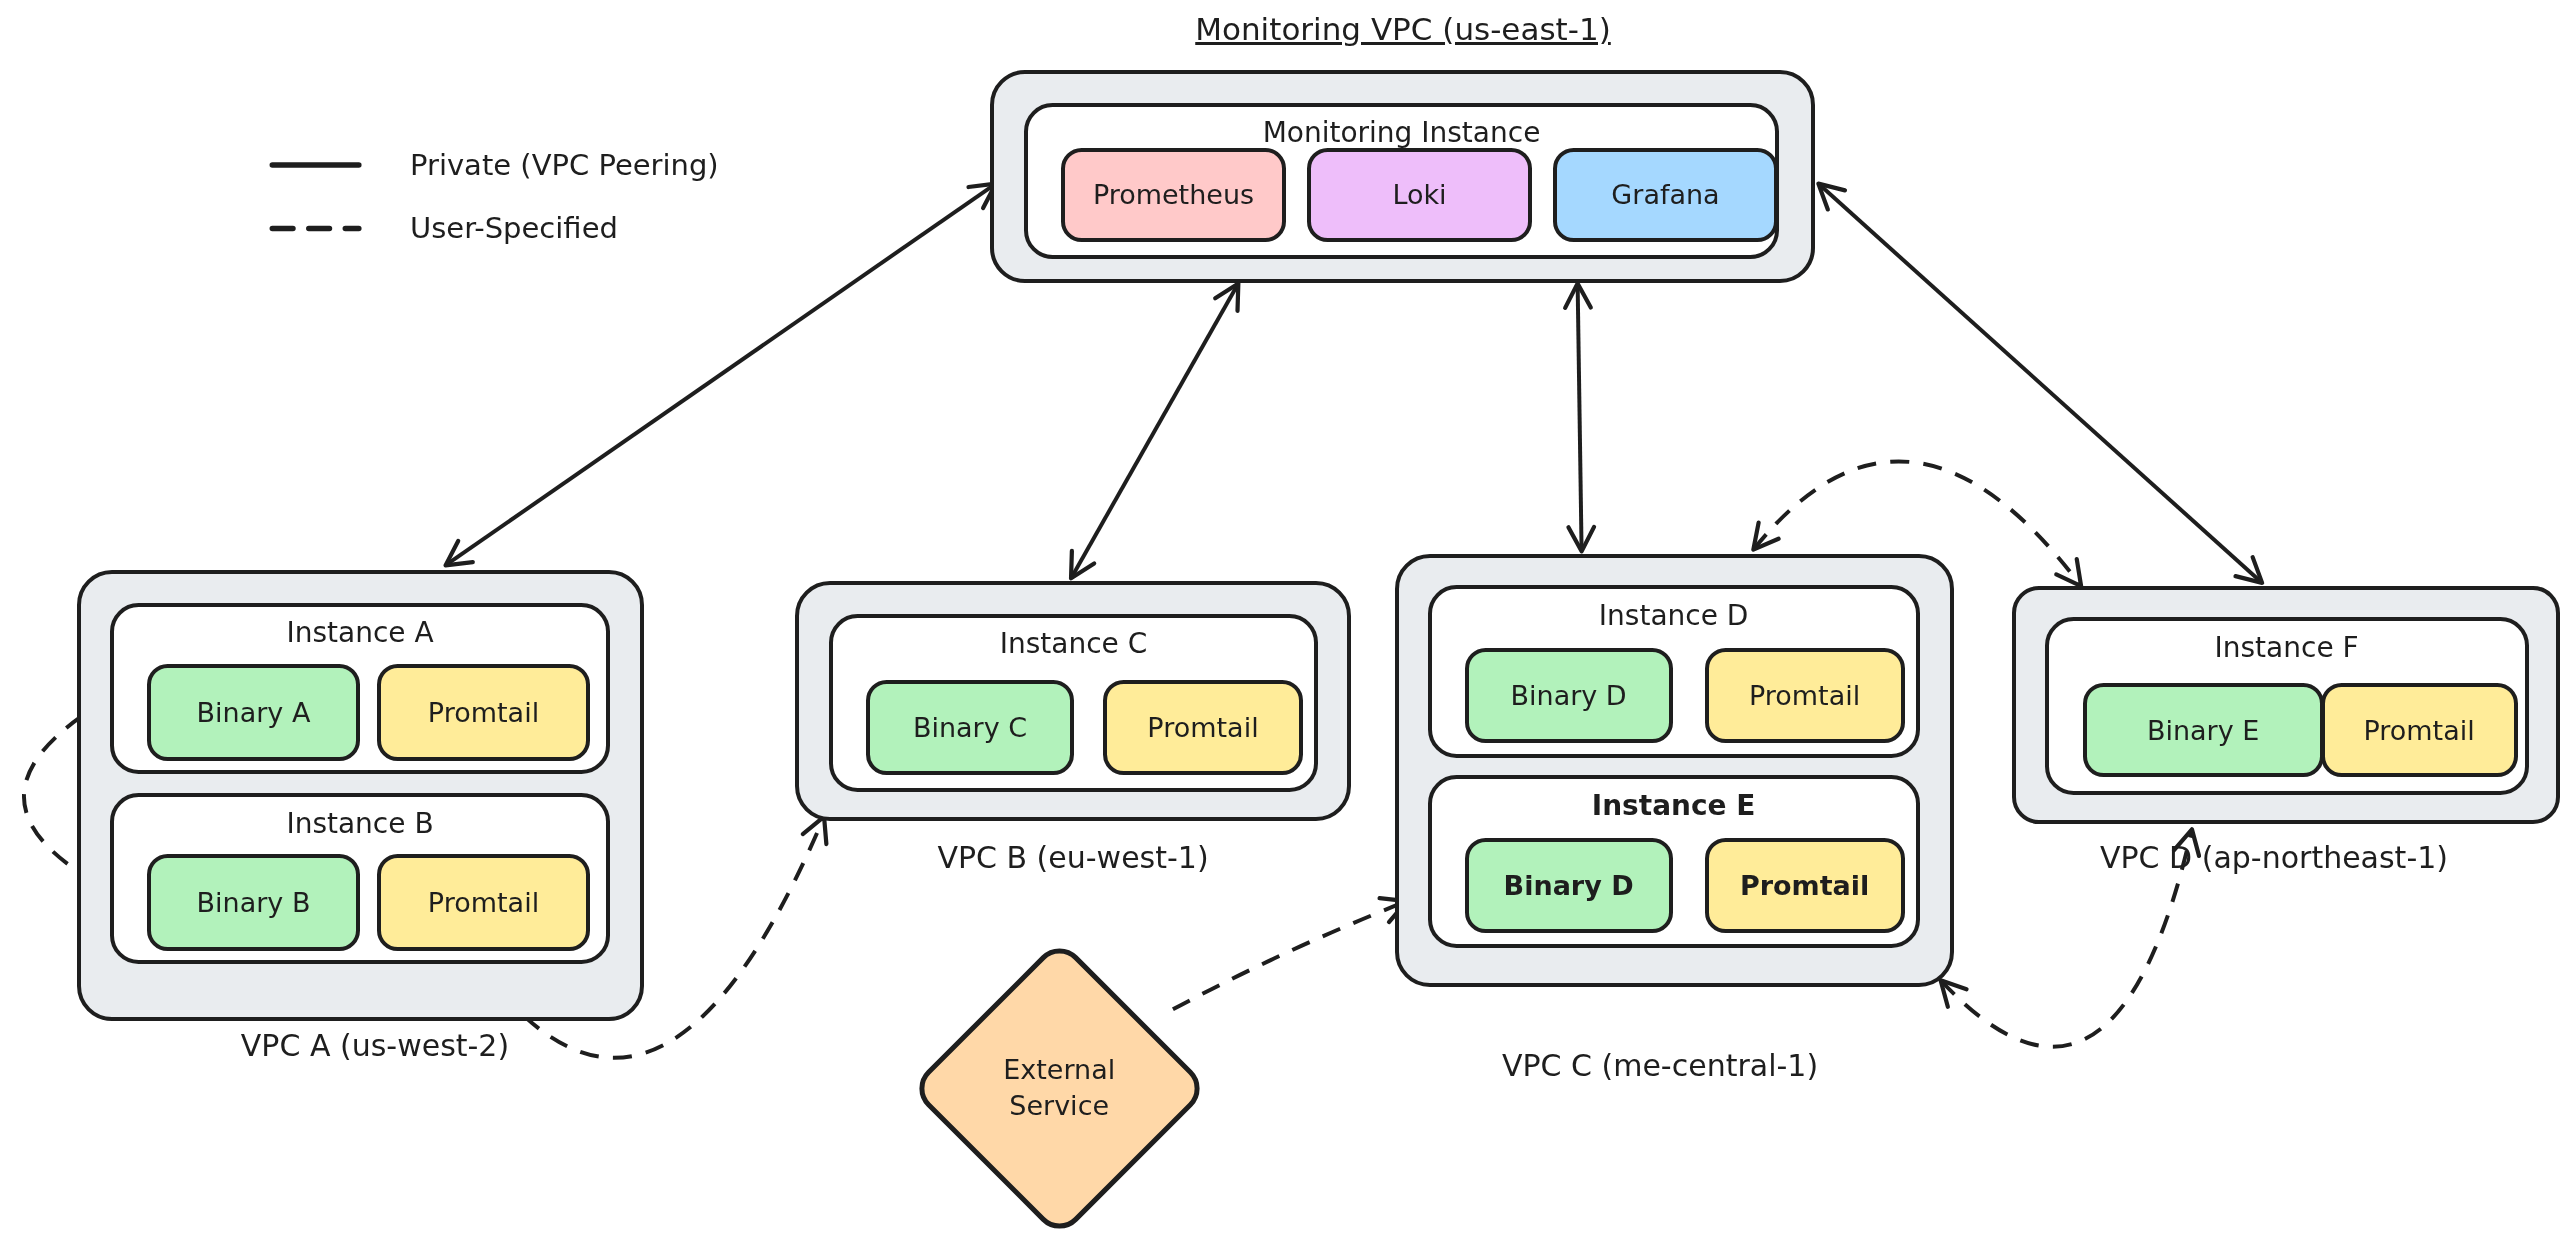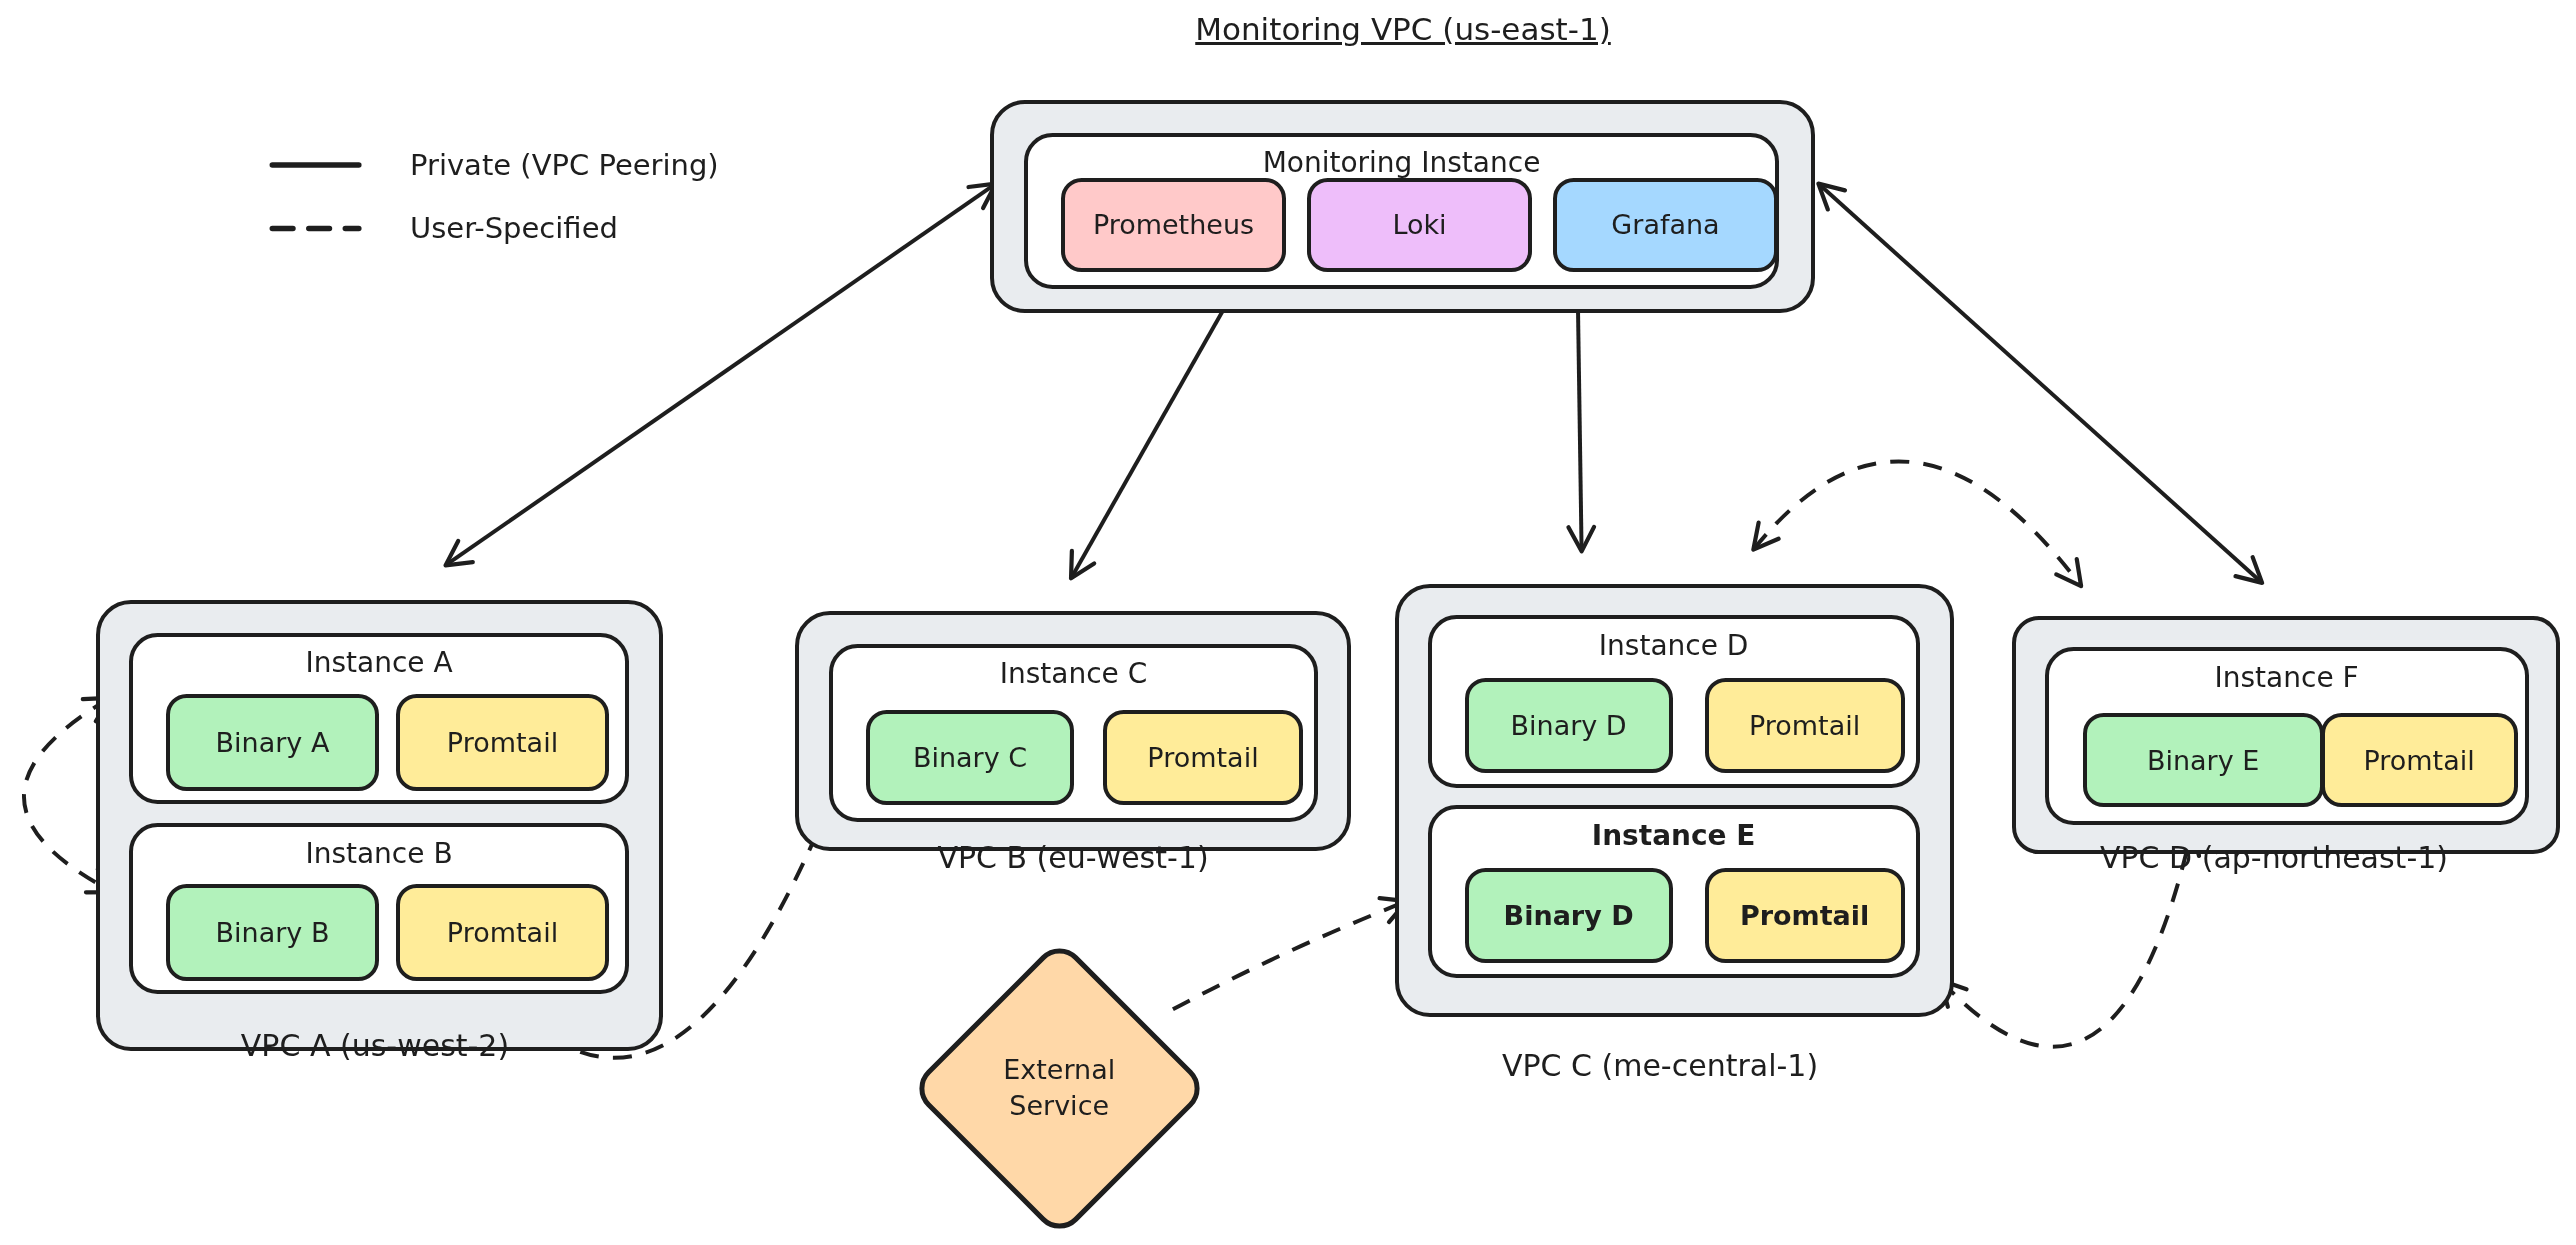--- a/index.html
+++ b/index.html
@@ -3,21 +3,21 @@
 <meta charset="utf-8">
 <style>
   html, body { margin: 0; padding: 0; background: #ffffff; }
   body { width: 2576px; height: 1245px; overflow: hidden;
          font-family: "DejaVu Sans", sans-serif; color: #1e1e1e; }
   #canvas { position: relative; width: 2576px; height: 1245px; background: #ffffff; }
 
   #edges { position: absolute; left: 0; top: 0; z-index: 1; }
 
   .vpc-box { position: absolute; background: #e9ecef; border: 4.8px solid #1e1e1e;
-             border-radius: 35px; box-sizing: border-box; z-index: 2; margin-top: 30px; }
+             border-radius: 35px; box-sizing: border-box; z-index: 2; }
   .inst-box { position: absolute; background: #ffffff; border: 4.8px solid #1e1e1e;
               border-radius: 28.6px; box-sizing: border-box; }
   .inst-title { text-align: center; margin-top: 9.5px; font-size: 28px; }
   .svc-box { position: absolute; border: 4.8px solid #1e1e1e; border-radius: 20.6px;
              box-sizing: border-box; display: flex; align-items: center;
              justify-content: center; font-size: 27px; }
   .vpc-label { position: absolute; transform: translateX(-50%); font-size: 30px;
                white-space: nowrap; z-index: 2; }
   .top-label { position: absolute; transform: translateX(-50%); font-size: 31px;
                white-space: nowrap; z-index: 2; }
@@ -63,21 +63,21 @@
   <div class="top-label" style="left:1403px; top:11px;text-decoration:underline;">Monitoring VPC (us-east-1)</div>
   <div class="vpc-box" style="left:990px; top:70px; width:825px; height:213px;">
     <div class="inst-box" style="left:30px; top:28.6px; width:755px; height:156px;">
       <div class="inst-title">Monitoring Instance</div>
       <div class="svc-box" style="left: 33px; top: 41px; width: 225px; height: 94px; background: rgb(255, 201, 201);">Prometheus</div>
       <div class="svc-box" style="left: 279px; top: 41px; width: 225px; height: 94px; background: rgb(238, 190, 250);">Loki</div>
       <div class="svc-box" style="left: 525px; top: 41px; width: 225px; height: 94px; background: rgb(165, 216, 255);">Grafana</div>
     </div>
   </div>
 
-  <div class="vpc-box" style="left:96px; top:570px; width:567px; height:451px;">
+  <div class="vpc-box" style="left:77px; top:570px; width:567px; height:451px;">
     <div class="inst-box" style="left:29px; top:28.6px; width:500px; height:171px;">
       <div class="inst-title">Instance A</div>
       <div class="svc-box" style="left: 33px; top: 57px; width: 213px; height: 97px; background: rgb(178, 242, 187); text-align: right;">Binary A</div>
       <div class="svc-box" style="left: 263px; top: 57px; width: 213px; height: 97px; background: rgb(255, 236, 153);">Promtail</div>
     </div>
     <div class="inst-box" style="left:29px; top:219px; width:500px; height:171px;">
       <div class="inst-title">Instance B</div>
       <div class="svc-box" style="left: 33px; top: 57px; width: 213px; height: 97px; background: rgb(178, 242, 187);">Binary B</div>
       <div class="svc-box" style="left: 263px; top: 57px; width: 213px; height: 97px; background: rgb(255, 236, 153);">Promtail</div>
     </div>

